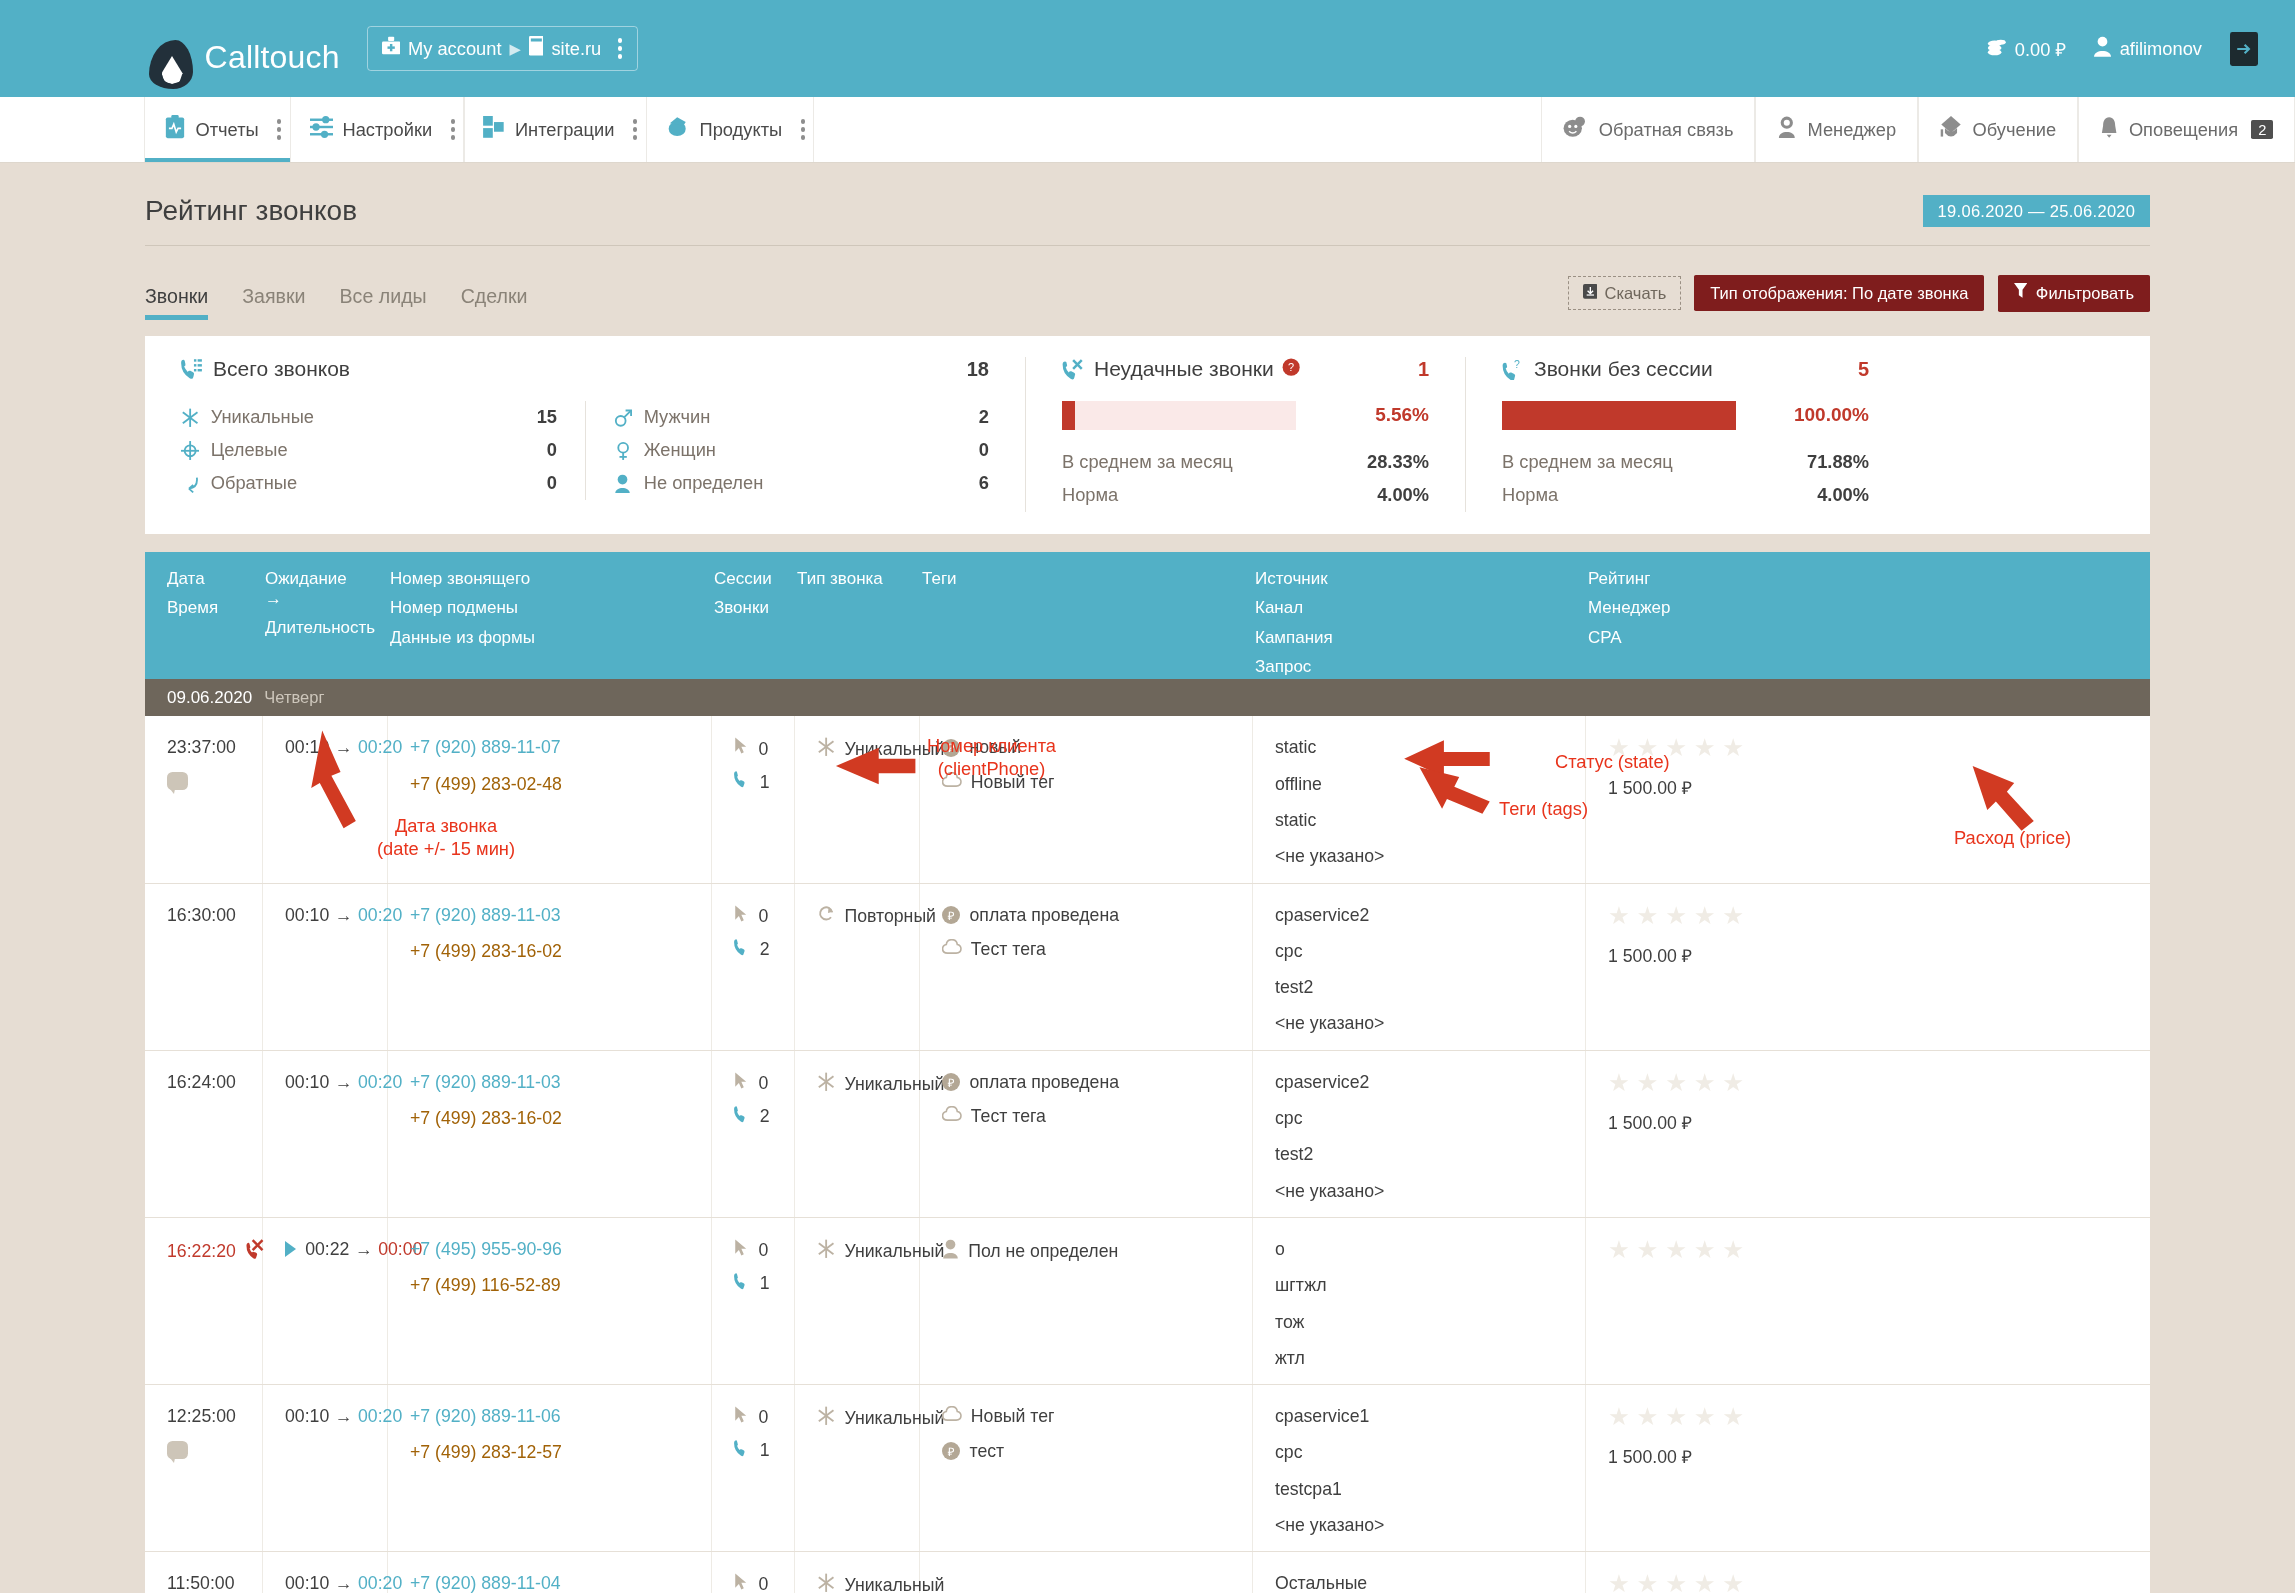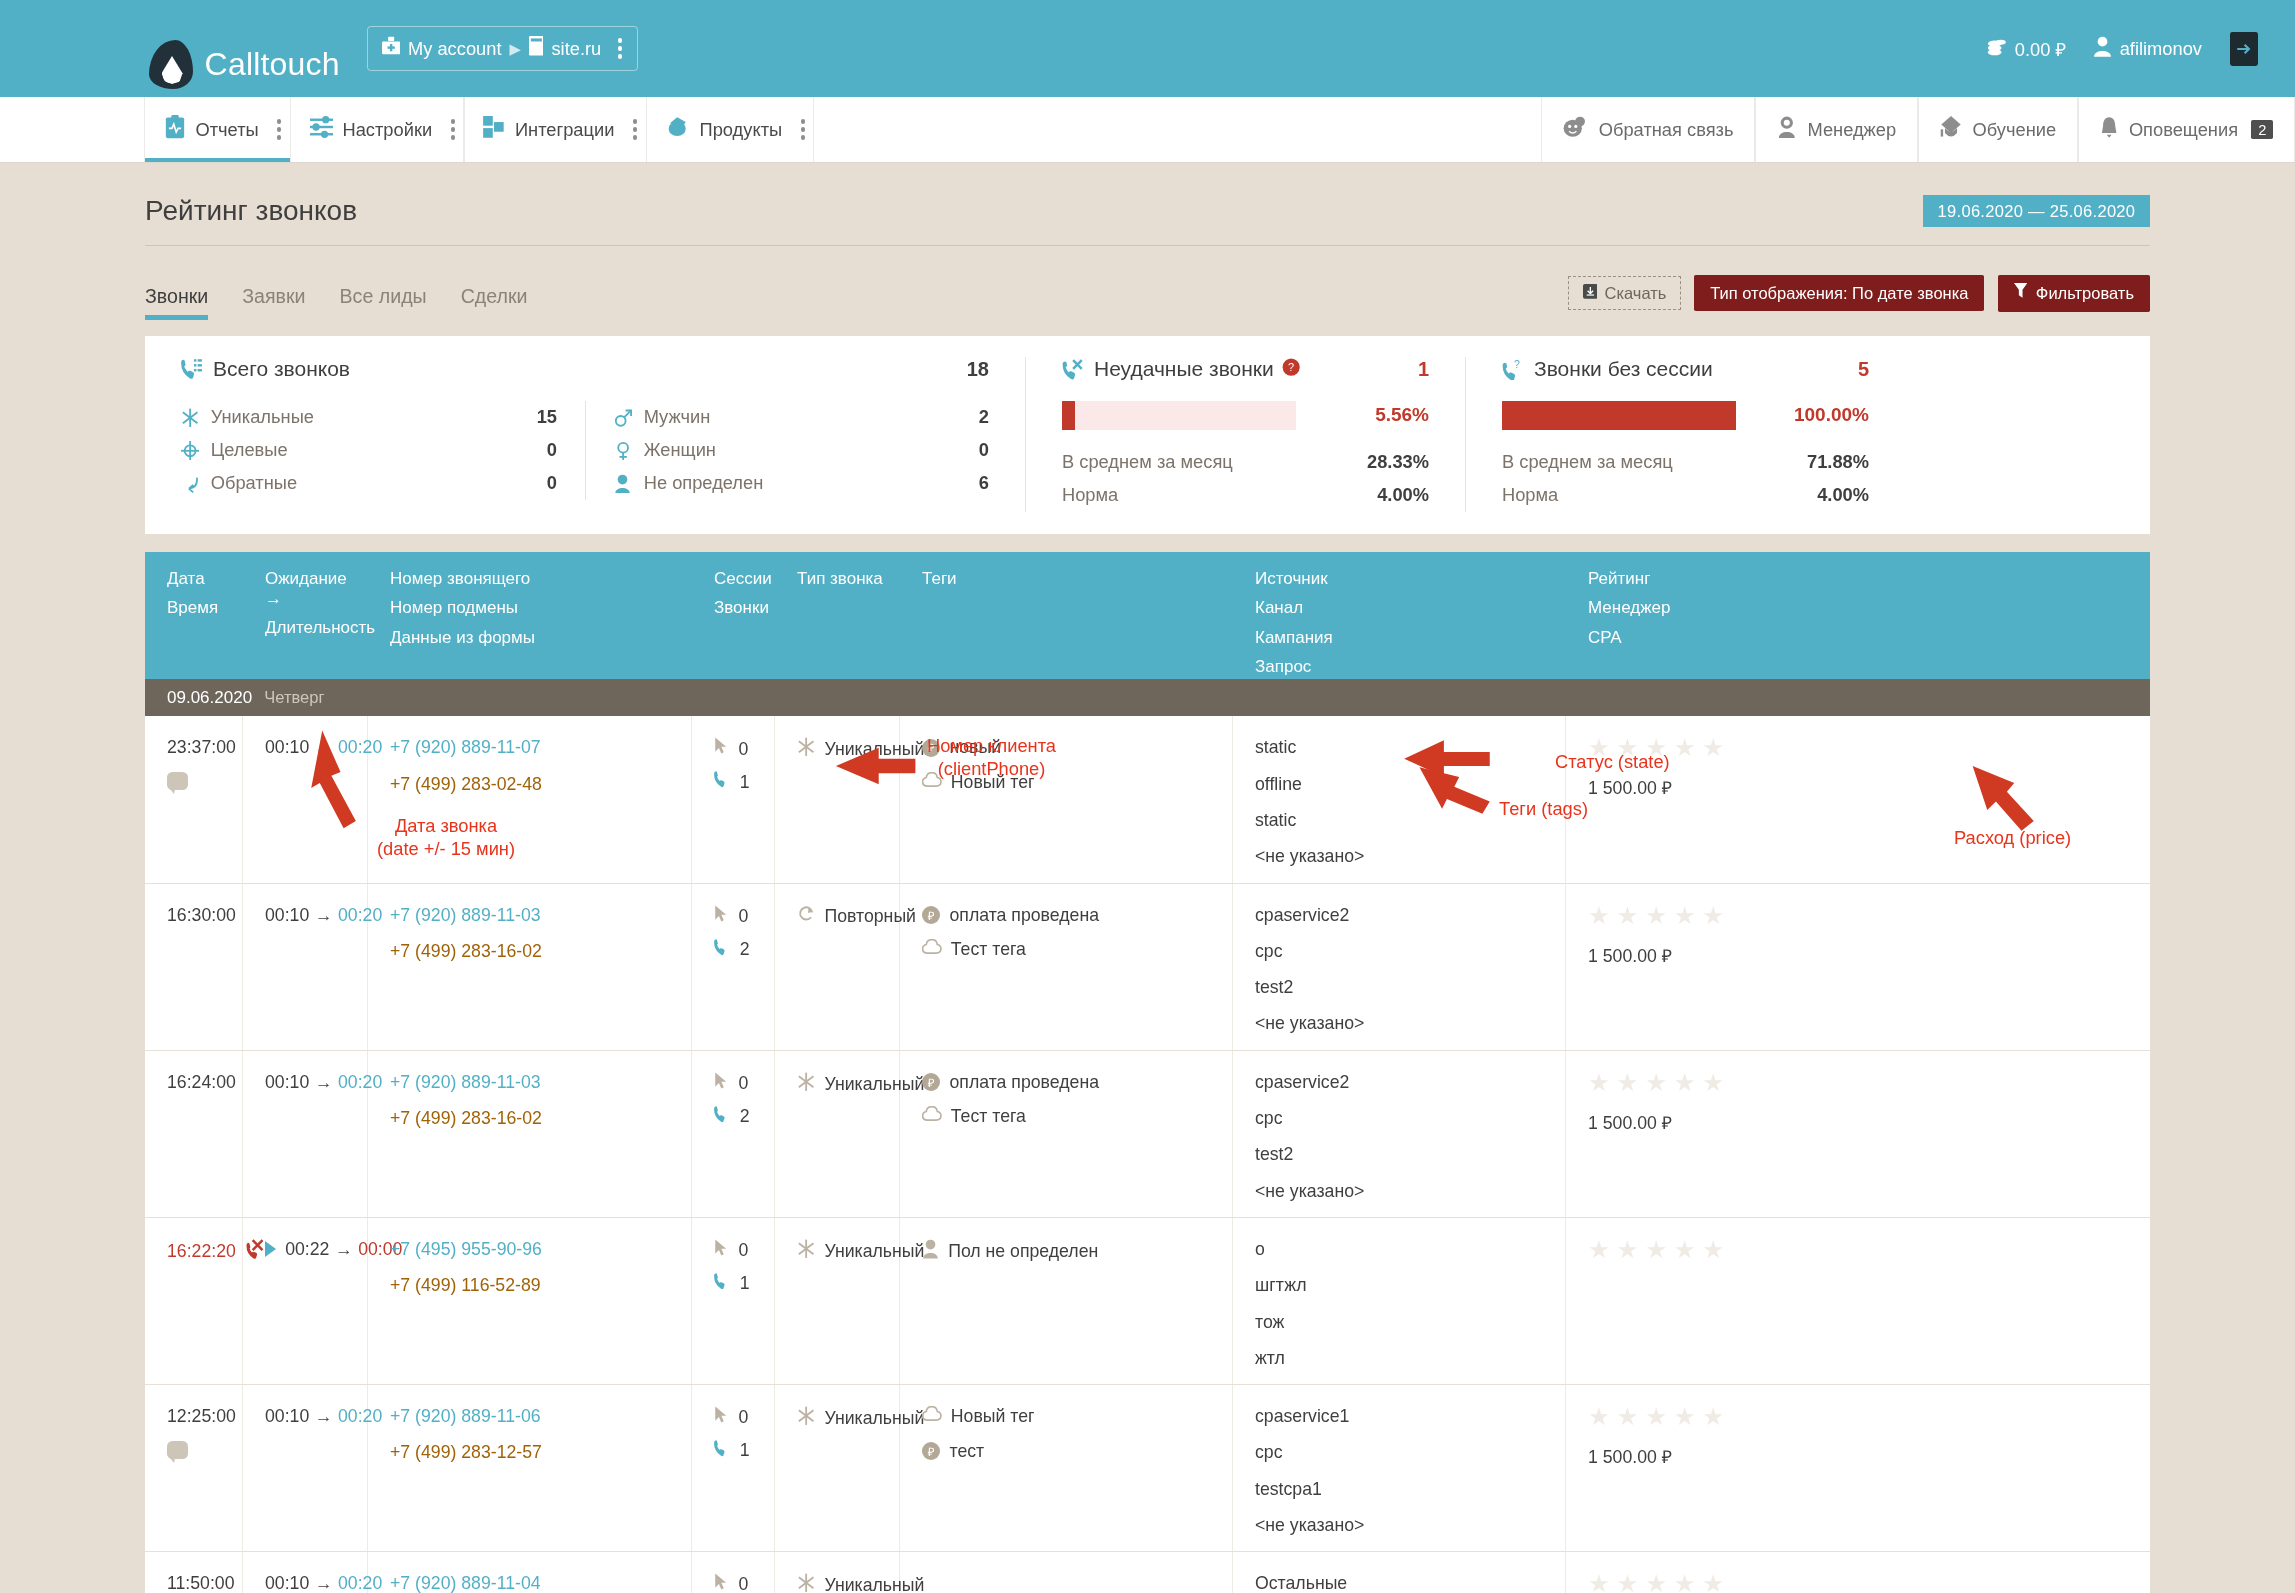--- a/index.html
+++ b/index.html
@@ -16,21 +16,20 @@
   .topbar {
     height: 97px;
     background: #52b0c6;
     display: flex;
     align-items: center;
     padding: 0 37px 0 0;
     position: relative;
   }
   .brand {
     display: flex;
-    align-items: center;
     margin-left: 145px;
     gap: 8.6px;
     margin-top: 32px;
   }
   .logo-mark {
     width: 51px; height: 51px;
     position: relative;
   }
   .logo-mark .leaf2 {
     position: absolute; left: 3.7px; top: 1.2px;
@@ -246,21 +245,21 @@
 
   .trow { display: flex; border-bottom: 0.6px solid #e6e0d7; min-height: 139px; }
   .trow .cell {
     padding: 21px 0 0 22px;
     border-right: 0.6px solid #eeebe5;
     font-size: 17.7px;
     color: #3f3f3f;
   }
   .trow .cell:last-child { border-right: none; }
 
-  .c-date { width: 98px; }
+  .c-date { width: 118px; }
   .c-wait { width: 125px; }
   .c-num  { width: 324px; }
   .c-sess { width: 83px; }
   .c-type { width: 125px; }
   .c-tags { width: 333px; }
   .c-src  { width: 333px; }
   .c-rate { width: 202px; }
 
   .w-date { width: 98px; }
   .w-wait { width: 125px; }

